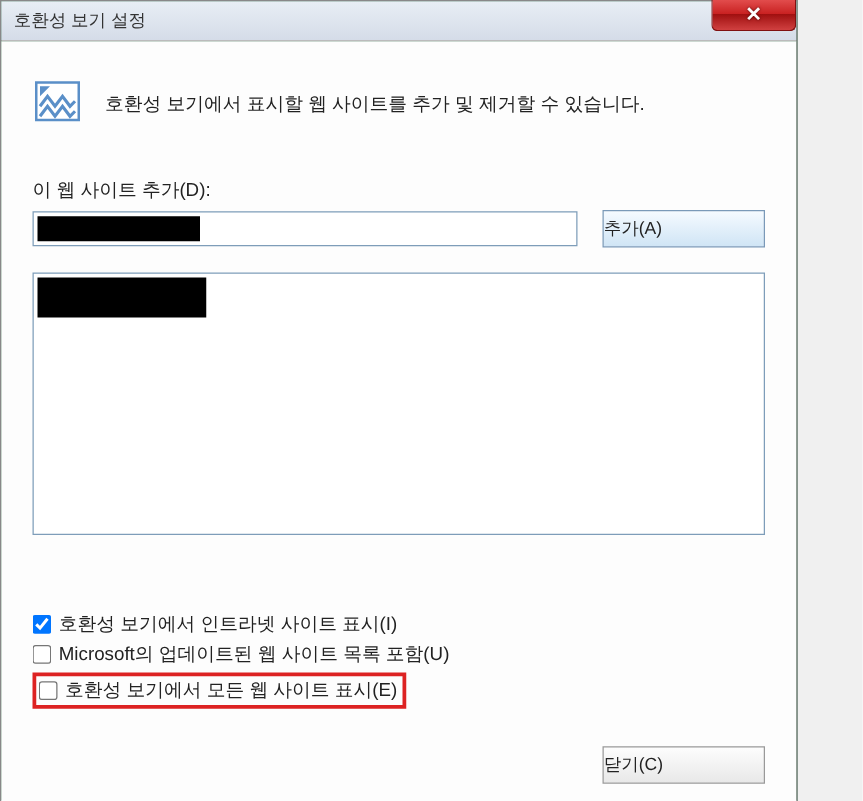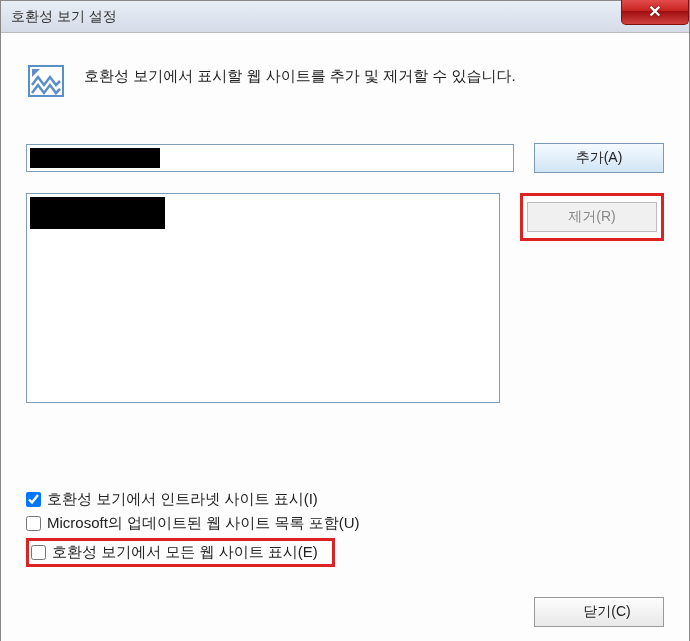--- a/index.html
+++ b/index.html
@@ -9,21 +9,21 @@
     }
     body {
       font-family: "Malgun Gothic", "Segoe UI", Tahoma, sans-serif;
       font-size: 13px;
       background: #f0f0f0;
       width: 690px;
       height: 641px;
       overflow: hidden;
     }
     .window {
-      width: 690px;
+      width: 638px;
       height: 641px;
       background: #14532d;
       border: 1px solid #888;
       position: relative;
     }
     .titlebar {
       height: 32px;
       background: linear-gradient(to bottom, #e8eef5, #d5dce8);
       border-bottom: 1px solid #bbb;
       display: flex;
@@ -57,21 +57,21 @@
       text-shadow: 0 0 2px #400;
     }
     .content {
       padding: 30px 25px 20px 25px;
       height: calc(641px - 32px);
       position: relative;
       background: #fdfdfd;
     }
     .header-row {
       display: flex;
-      align-items: flex-start;
+      align-items: center;
       gap: 18px;
       margin-bottom: 40px;
     }
     .compat-icon {
       width: 40px;
       height: 40px;
       flex-shrink: 0;
     }
     .header-text {
       font-size: 15px;
@@ -114,21 +114,21 @@
     }
     .btn {
       width: 130px;
       height: 30px;
       border: 1px solid #7a99b8;
       border-radius: 0;
       background: linear-gradient(to bottom, #f5faff, #d0e5f5);
       font-size: 14px;
       color: #222;
       cursor: pointer;
-      text-align: center;
+      text-align: left;
     }
     .btn.disabled {
       background: #f0f0f0;
       color: #888;
       border-color: #bbb;
       cursor: default;
     }
     .list-row {
       display: flex;
       gap: 20px;
@@ -169,35 +169,34 @@
       font-size: 15px;
       color: #222;
     }
     .checkbox-row input[type="checkbox"] {
       width: 15px;
       height: 15px;
       cursor: pointer;
     }
     .checkbox-highlight {
       border: 3px solid #d22;
-      padding: 2px 14px 2px 2px;
+      padding: 2px 4px 2px 2px;
       display: inline-flex;
       align-items: center;
       gap: 6px;
     }
     .footer {
       position: absolute;
       bottom: 15px;
       right: 25px;
     }
     .footer .btn {
       width: 130px;
       background: linear-gradient(to bottom, #fdfdfd, #e8e8e8);
       border-color: #999;
-      padding-left: 16px;
     }
   </style>
 </head>
 <body>
 
 <div class="window">
   <div class="titlebar">
     <span class="titlebar-text">호환성 보기 설정</span>
     <div class="close-btn">
       <span>✕</span>
@@ -208,35 +207,31 @@
     <div class="header-row">
       <svg class="compat-icon" viewBox="0 0 40 40">
         <rect x="3" y="3" width="34" height="30" fill="#fff" stroke="#5a8fc8" stroke-width="2"></rect>
         <polyline points="6,22 12,14 18,22 24,14 30,22 34,18" fill="none" stroke="#5a8fc8" stroke-width="2.5"></polyline>
         <polyline points="6,30 12,22 18,30 24,22 30,30 34,26" fill="none" stroke="#5a8fc8" stroke-width="2.5"></polyline>
         <polygon points="6,6 14,6 6,14" fill="#5a8fc8"></polygon>
       </svg>
       <div class="header-text">호환성 보기에서 표시할 웹 사이트를 추가 및 제거할 수 있습니다.</div>
     </div>
 
+    <label class="field-label">이 웹 사이트 추가(D):</label>
     <div class="input-row">
       <div class="text-input redacted-input">
         <div class="redacted-bar"></div>
       </div>
       <button class="btn">추가(A)</button>
     </div>
 
     <div class="list-row">
       <div class="listbox">
         <div class="list-item-redacted"></div>
-      </div>
-      <div class="remove-col">
-        <div class="highlight-box">
-          <button class="btn disabled">제거(R)</button>
-        </div>
       </div>
     </div>
 
     <div class="checkbox-section">
       <div class="checkbox-row">
         <input type="checkbox" checked="" style="">
         <span>호환성 보기에서 인트라넷 사이트 표시(I)</span>
       </div>
       <div class="checkbox-row">
         <input type="checkbox" style="">

